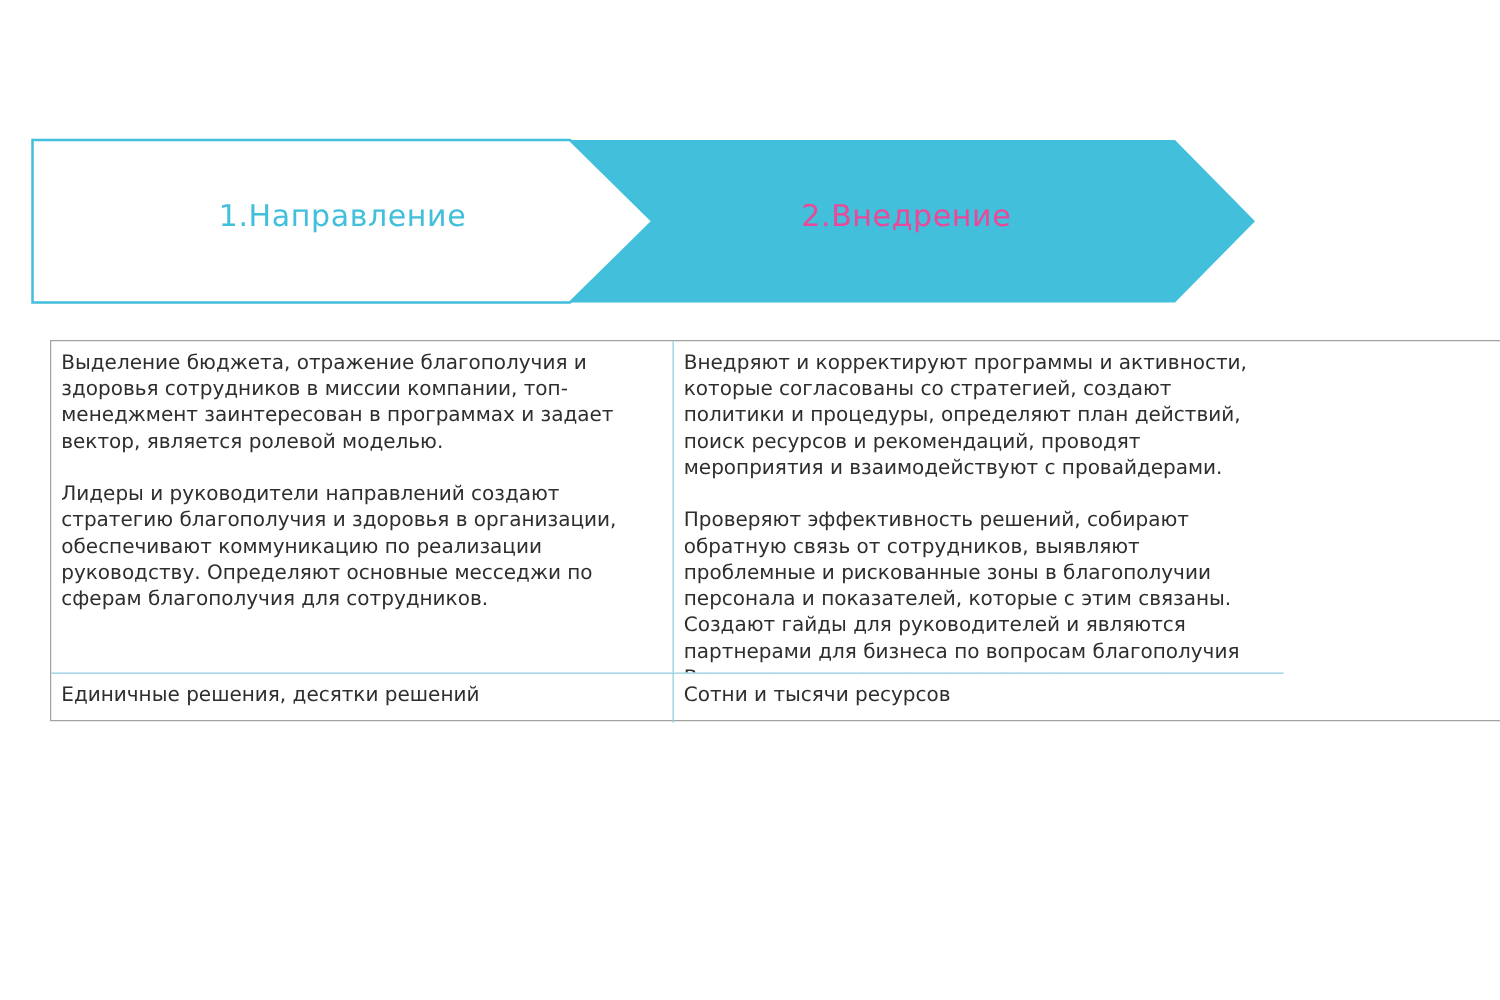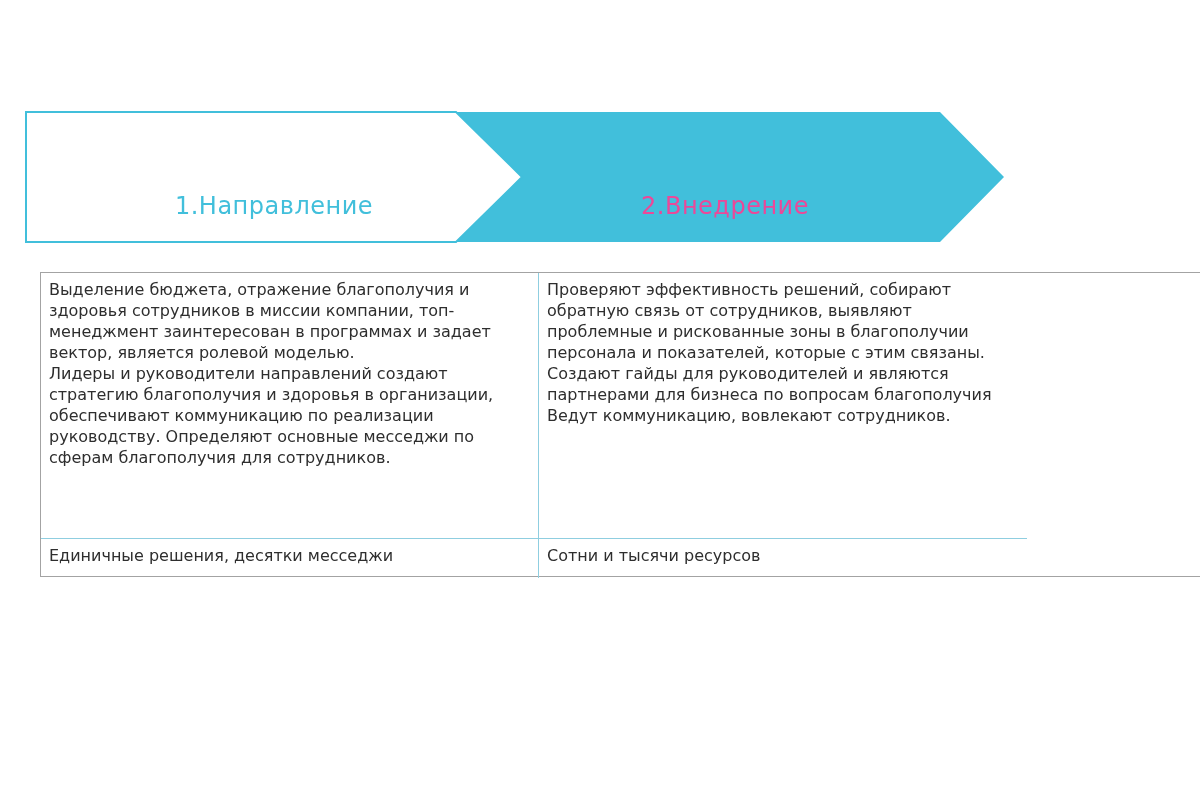--- a/index.html
+++ b/index.html
@@ -26,21 +26,20 @@
     position: absolute;
     top: 112px;
     height: 122px;
     display: flex;
     align-items: center;
     justify-content: center;
     font-size: 24px;
     font-weight: 400;
     letter-spacing: 0.5px;
     pointer-events: none;
-    margin-top: 33px;
   }
   .step-label.one {
     left: 26px;
     width: 496px;
     color: #41BFDB;
   }
   .step-label.two {
     left: 446px;
     width: 558px;
     color: #ec4899;
@@ -66,20 +65,21 @@
     font-weight: 500;
     overflow: hidden;
   }
   .cell.col-left { border-right: 1px solid #8FCEE0; }
   .cell.row-footer { border-top: 1px solid #8FCEE0; }
   .cell p {
     margin: 0;
     white-space: pre-line;
   }
   .cell p + p {
+    margin-top: 21px;
   }
 </style>
 </head>
 <body>
 
 <div class="page">
 
   <svg class="banner-svg" viewBox="0 0 1010 260" xmlns="http://www.w3.org/2000/svg">
     <polygon points="446,112 940,112 1004,177 940,242 446,242 512,177" fill="#41BFDB"></polygon>
     <polygon points="26,112 456,112 522,177 456,242 26,242" fill="#ffffff" stroke="#41BFDB" stroke-width="2"></polygon>
@@ -90,26 +90,27 @@
   <div class="step-label two">2.Внедрение</div>
 
   <div class="cmp-table">
 
     <div class="cell col-left">
       <p>Выделение бюджета, отражение благополучия и здоровья сотрудников в миссии компании, топ-менеджмент заинтересован в программах и задает вектор, является ролевой моделью.</p>
       <p>Лидеры и руководители направлений создают стратегию благополучия и здоровья в организации, обеспечивают коммуникацию по реализации руководству. Определяют основные месседжи по сферам благополучия для сотрудников.</p>
     </div>
 
     <div class="cell">
+      <p>Внедряют и корректируют программы и активности, которые согласованы со стратегией, создают политики и процедуры, определяют план действий, поиск ресурсов и рекомендаций, проводят мероприятия и взаимодействуют с провайдерами.</p>
       <p>Проверяют эффективность решений, собирают обратную связь от сотрудников, выявляют проблемные и рискованные зоны в благополучии персонала и показателей, которые с этим связаны. Создают гайды для руководителей и являются партнерами для бизнеса по вопросам благополучия
 Ведут коммуникацию, вовлекают сотрудников.</p>
     </div>
 
     <div class="cell col-left row-footer">
-      <p>Единичные решения, десятки месседжи</p>
+      <p>Единичные решения, десятки решений</p>
     </div>
 
     <div class="cell row-footer">
       <p>Сотни и тысячи ресурсов</p>
     </div>
 
   </div>
 
 </div>
 

